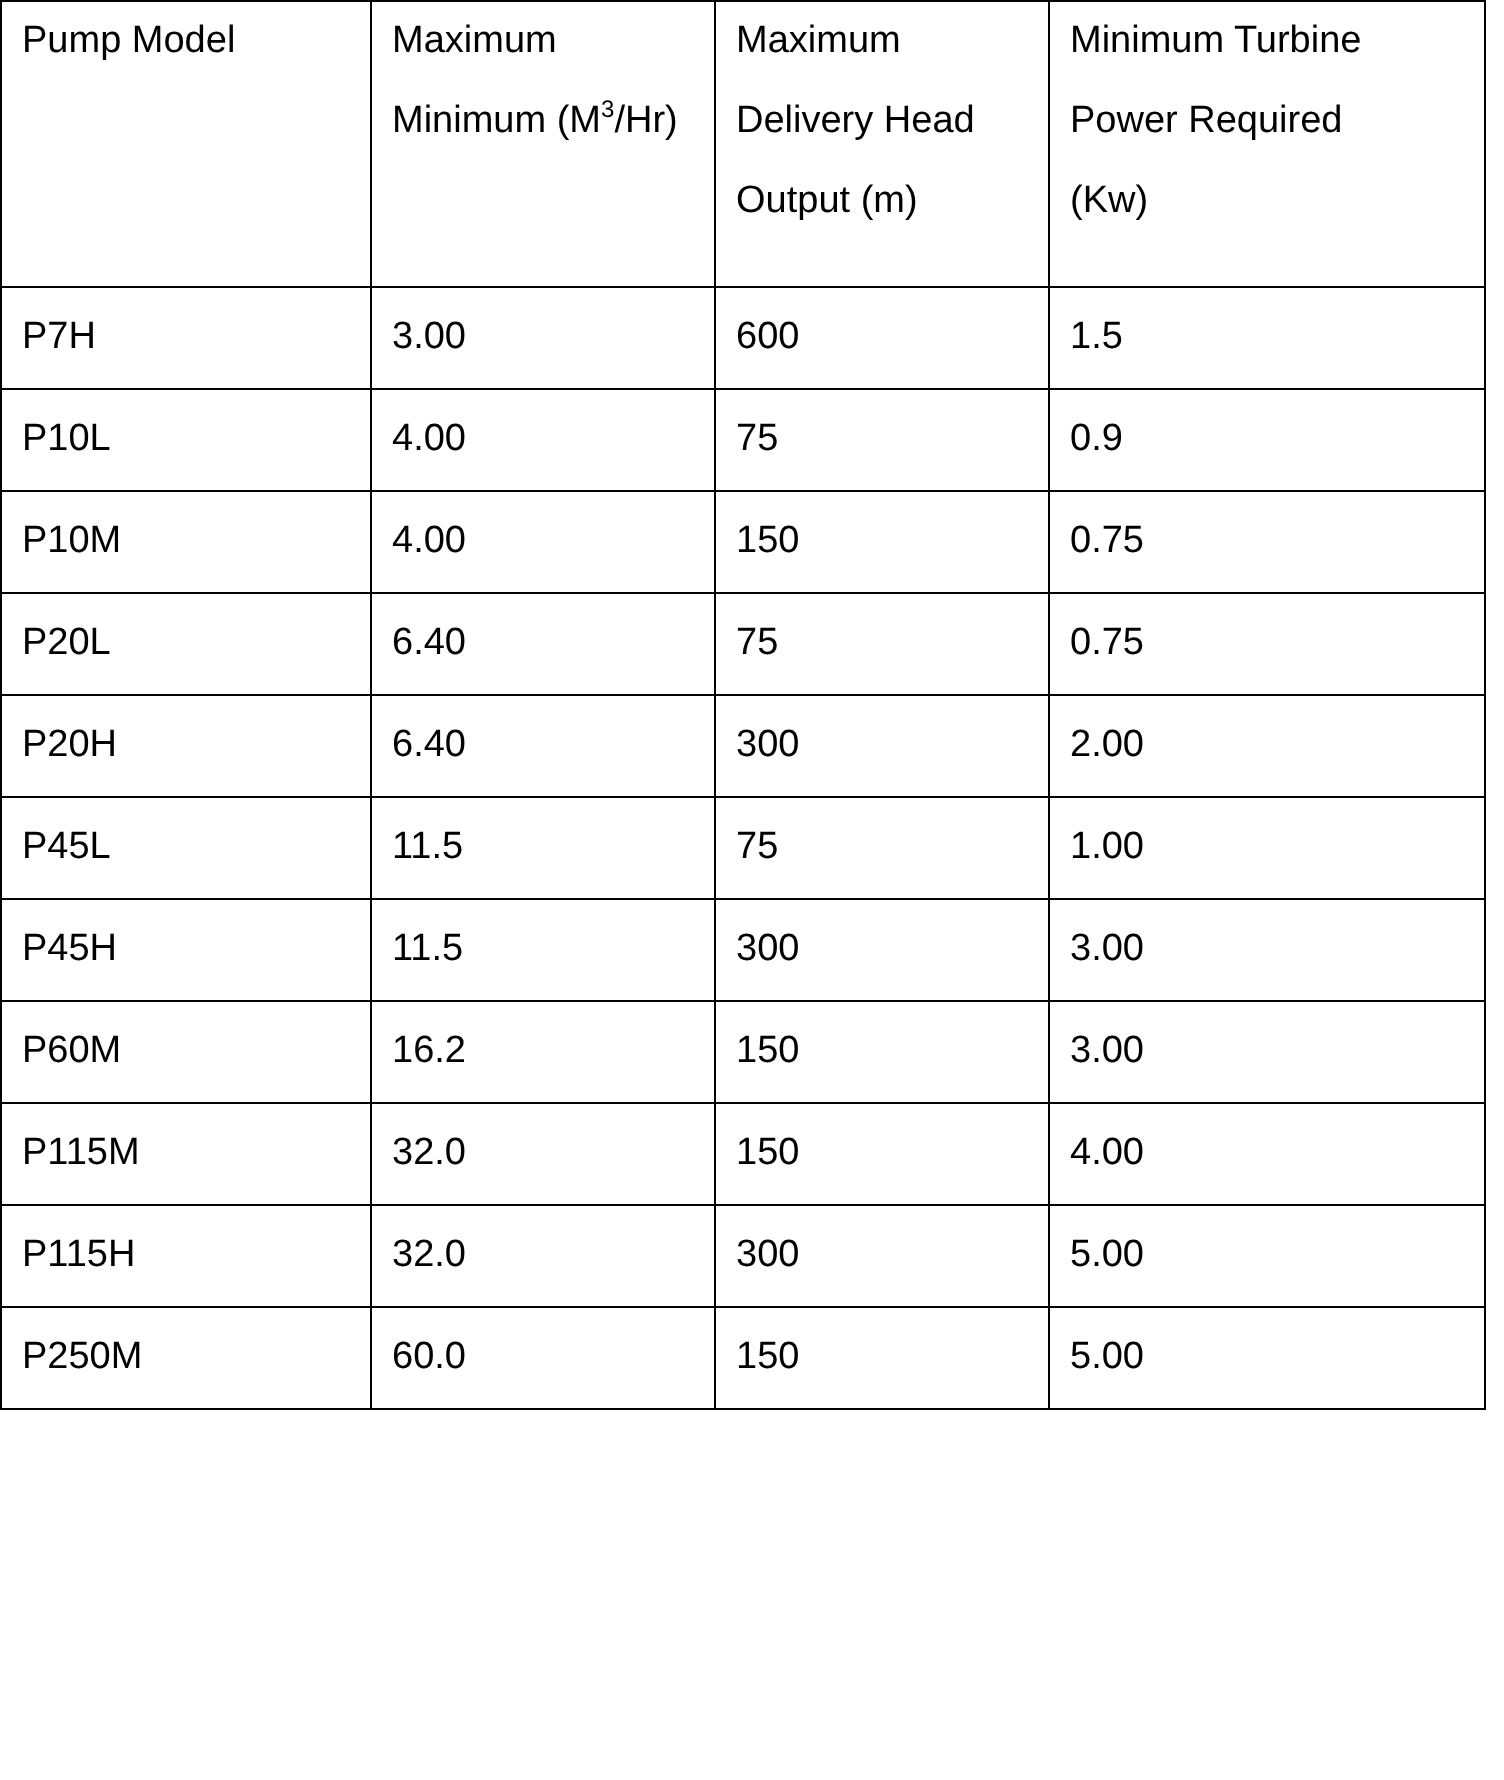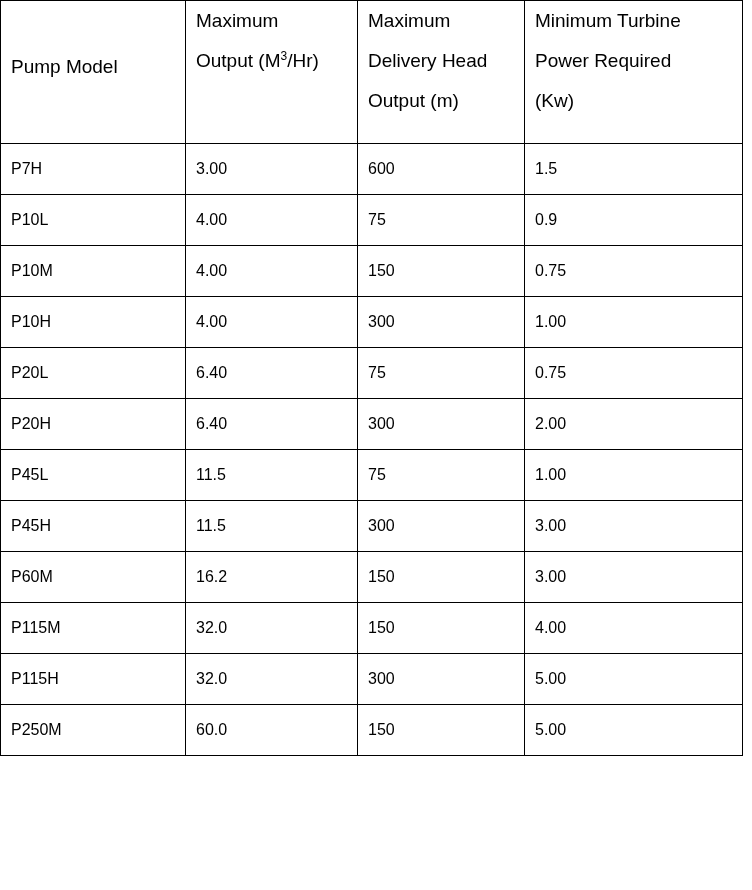--- a/index.html
+++ b/index.html
@@ -46,25 +46,24 @@
     line-height: 40px;
     padding: 4px 0 0 0;
     margin-top: 34px;
   }
   thead .cellpad {
     padding-left: 10px;
     padding-right: 6px;
   }
   thead .hline { display: block; }
   thead .model-head {
-    padding-top: 46px;
   }
   tbody td {
     height: 50px;
-    font-size: 16px;
+    font-size: 19px;
     line-height: 50px;
   }
   tbody .cellpad {
     padding-left: 10px;
     padding-right: 6px;
     display: block;
   }
   sup {
     font-size: 12px;
     line-height: 0;
@@ -82,21 +81,21 @@
         <col class="c2">
         <col class="c3">
     </colgroup>
     <thead>
       <tr>
         <th>
           <span class="cellpad model-head hline">Pump Model</span>
         </th>
         <th>
           <span class="cellpad hline">Maximum</span>
-          <span class="cellpad hline"><span>Output (M</span><sup>3</sup><span>/Hr)</span></span>
+          <span class="cellpad hline"><span>Minimum (M</span><sup>3</sup><span>/Hr)</span></span>
         </th>
         <th>
           <span class="cellpad hline">Maximum</span>
           <span class="cellpad hline">Delivery Head</span>
           <span class="cellpad hline">Output (m)</span>
         </th>
         <th>
           <span class="cellpad hline">Minimum Turbine</span>
           <span class="cellpad hline">Power Required</span>
           <span class="cellpad hline">(Kw)</span>
@@ -137,34 +136,20 @@
             <span class="cellpad">P10M</span>
           </td>
         <td>
             <span class="cellpad">4.00</span>
           </td>
         <td>
             <span class="cellpad">150</span>
           </td>
         <td>
             <span class="cellpad">0.75</span>
-          </td>
-      </tr>
-      <tr>
-        <td>
-            <span class="cellpad">P10H</span>
-          </td>
-        <td>
-            <span class="cellpad">4.00</span>
-          </td>
-        <td>
-            <span class="cellpad">300</span>
-          </td>
-        <td>
-            <span class="cellpad">1.00</span>
           </td>
       </tr>
       <tr>
         <td>
             <span class="cellpad">P20L</span>
           </td>
         <td>
             <span class="cellpad">6.40</span>
           </td>
         <td>

